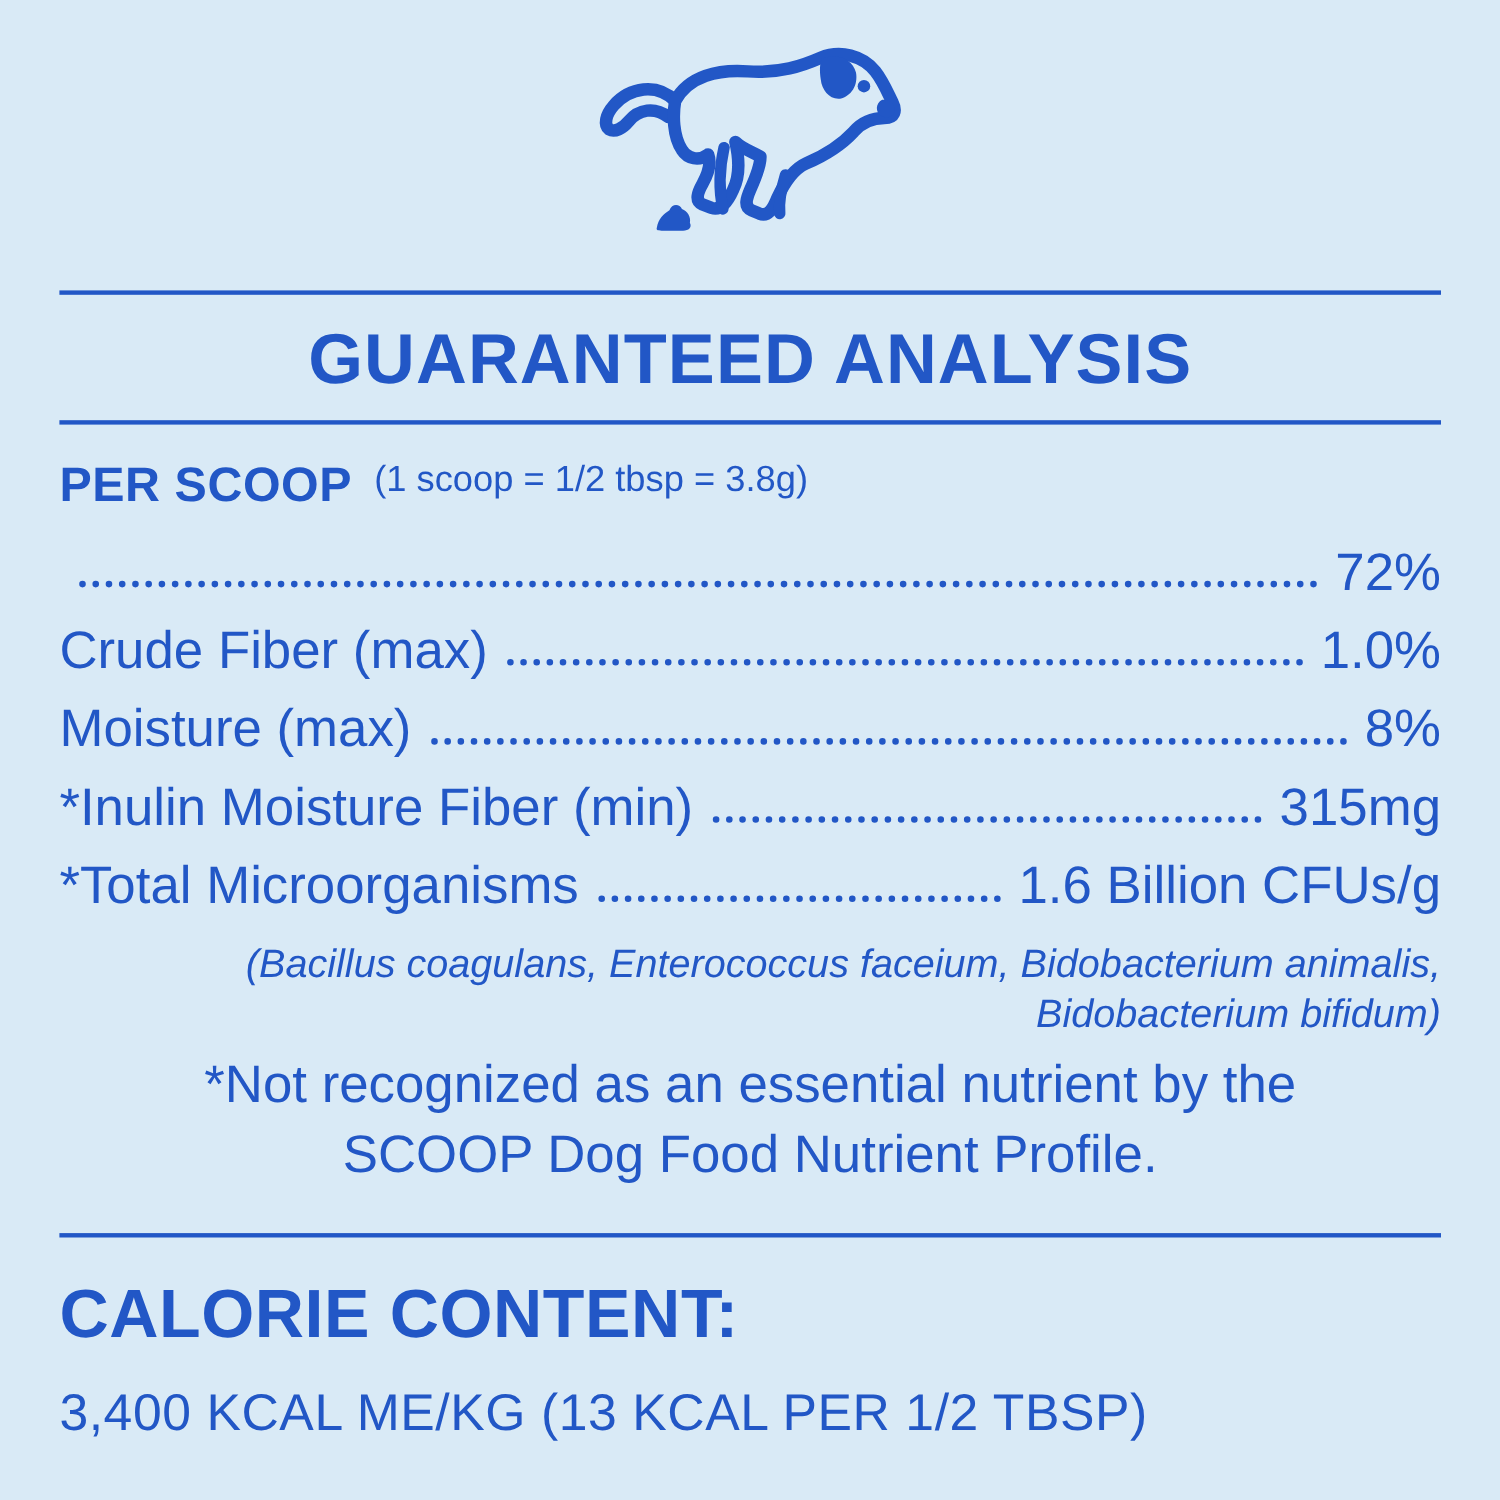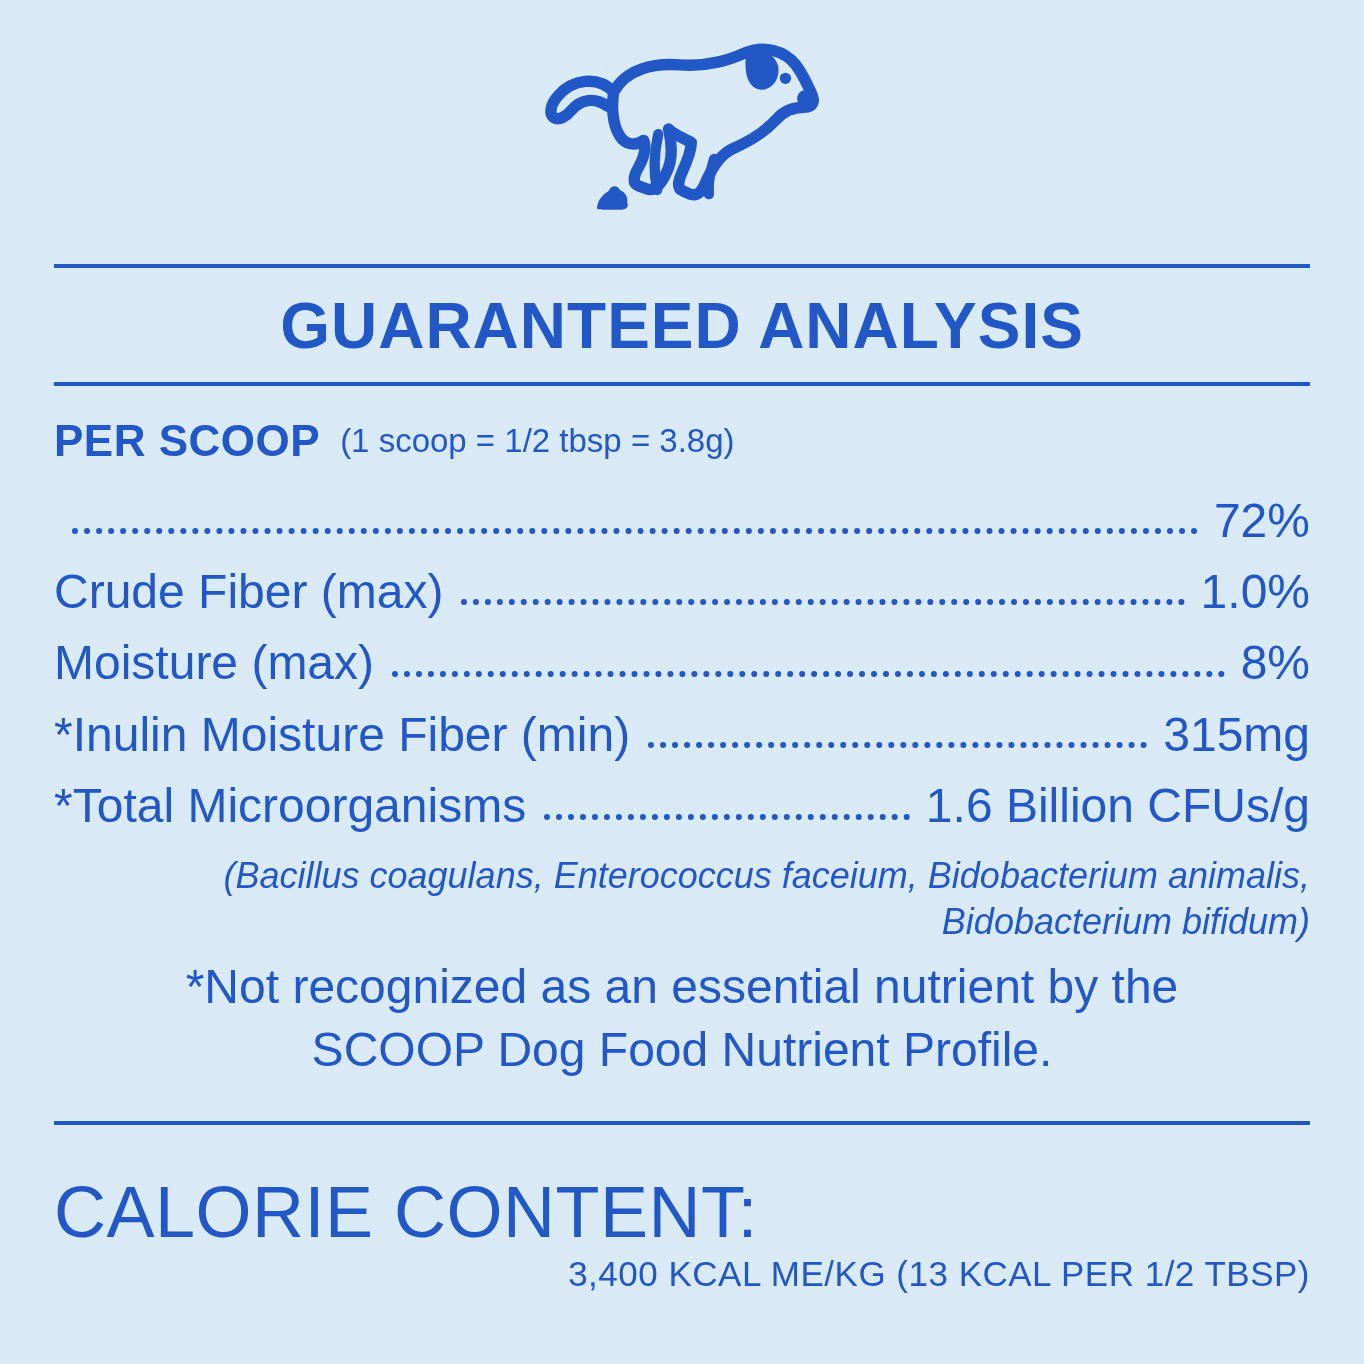--- a/index.html
+++ b/index.html
@@ -26,21 +26,21 @@
     margin:22px 0 18px;
     text-align:center;
     font-size:64px;
     font-weight:bold;
     letter-spacing:1px;
     line-height:1.15;
   }
   .per-scoop{
     margin-top:30px;
     display:flex;
-    align-items:center;
+    align-items:flex-start;
     gap:20px;
     font-size:44px;
   }
   .per-scoop .ps-label{font-weight:bold;letter-spacing:0.5px;}
   .per-scoop .ps-note{font-size:33px;}
   .ga-rows{margin-top:30px;}
   .ga-row{
     display:flex;
     align-items:flex-end;
     margin-bottom:21px;
@@ -60,32 +60,32 @@
     line-height:1.28;
     text-align:right;
   }
   .footnote{
     margin-top:10px;
     font-size:48px;
     line-height:1.32;
     text-align:center;
   }
   .calorie-heading{
-    margin-top:46px;
-    font-size:72px;
-    font-weight:normal;
+    margin-top:34px;
+    font-size:62px;
+    font-weight:bold;
     letter-spacing:0.5px;
     line-height:1.15;
   }
   .calorie-value{
-    font-size:35px;
+    margin-top:26px;
+    font-size:47px;
     line-height:1.15;
     letter-spacing:0.5px;
     white-space:nowrap;
-    text-align:right;
   }
 </style>
 </head>
 <body>
 
 <div class="icon-wrap">
   <svg class="dog-icon" width="290" height="182" viewBox="0 0 280 176" fill="none" stroke="currentColor" stroke-width="11" stroke-linecap="round" stroke-linejoin="round">
 
     <path d="M 74,52 C 58,36 34,40 20,56 C 13,64 11,73 16,77 C 21,80 28,76 33,70 C 42,59 56,57 68,66"></path>
 

